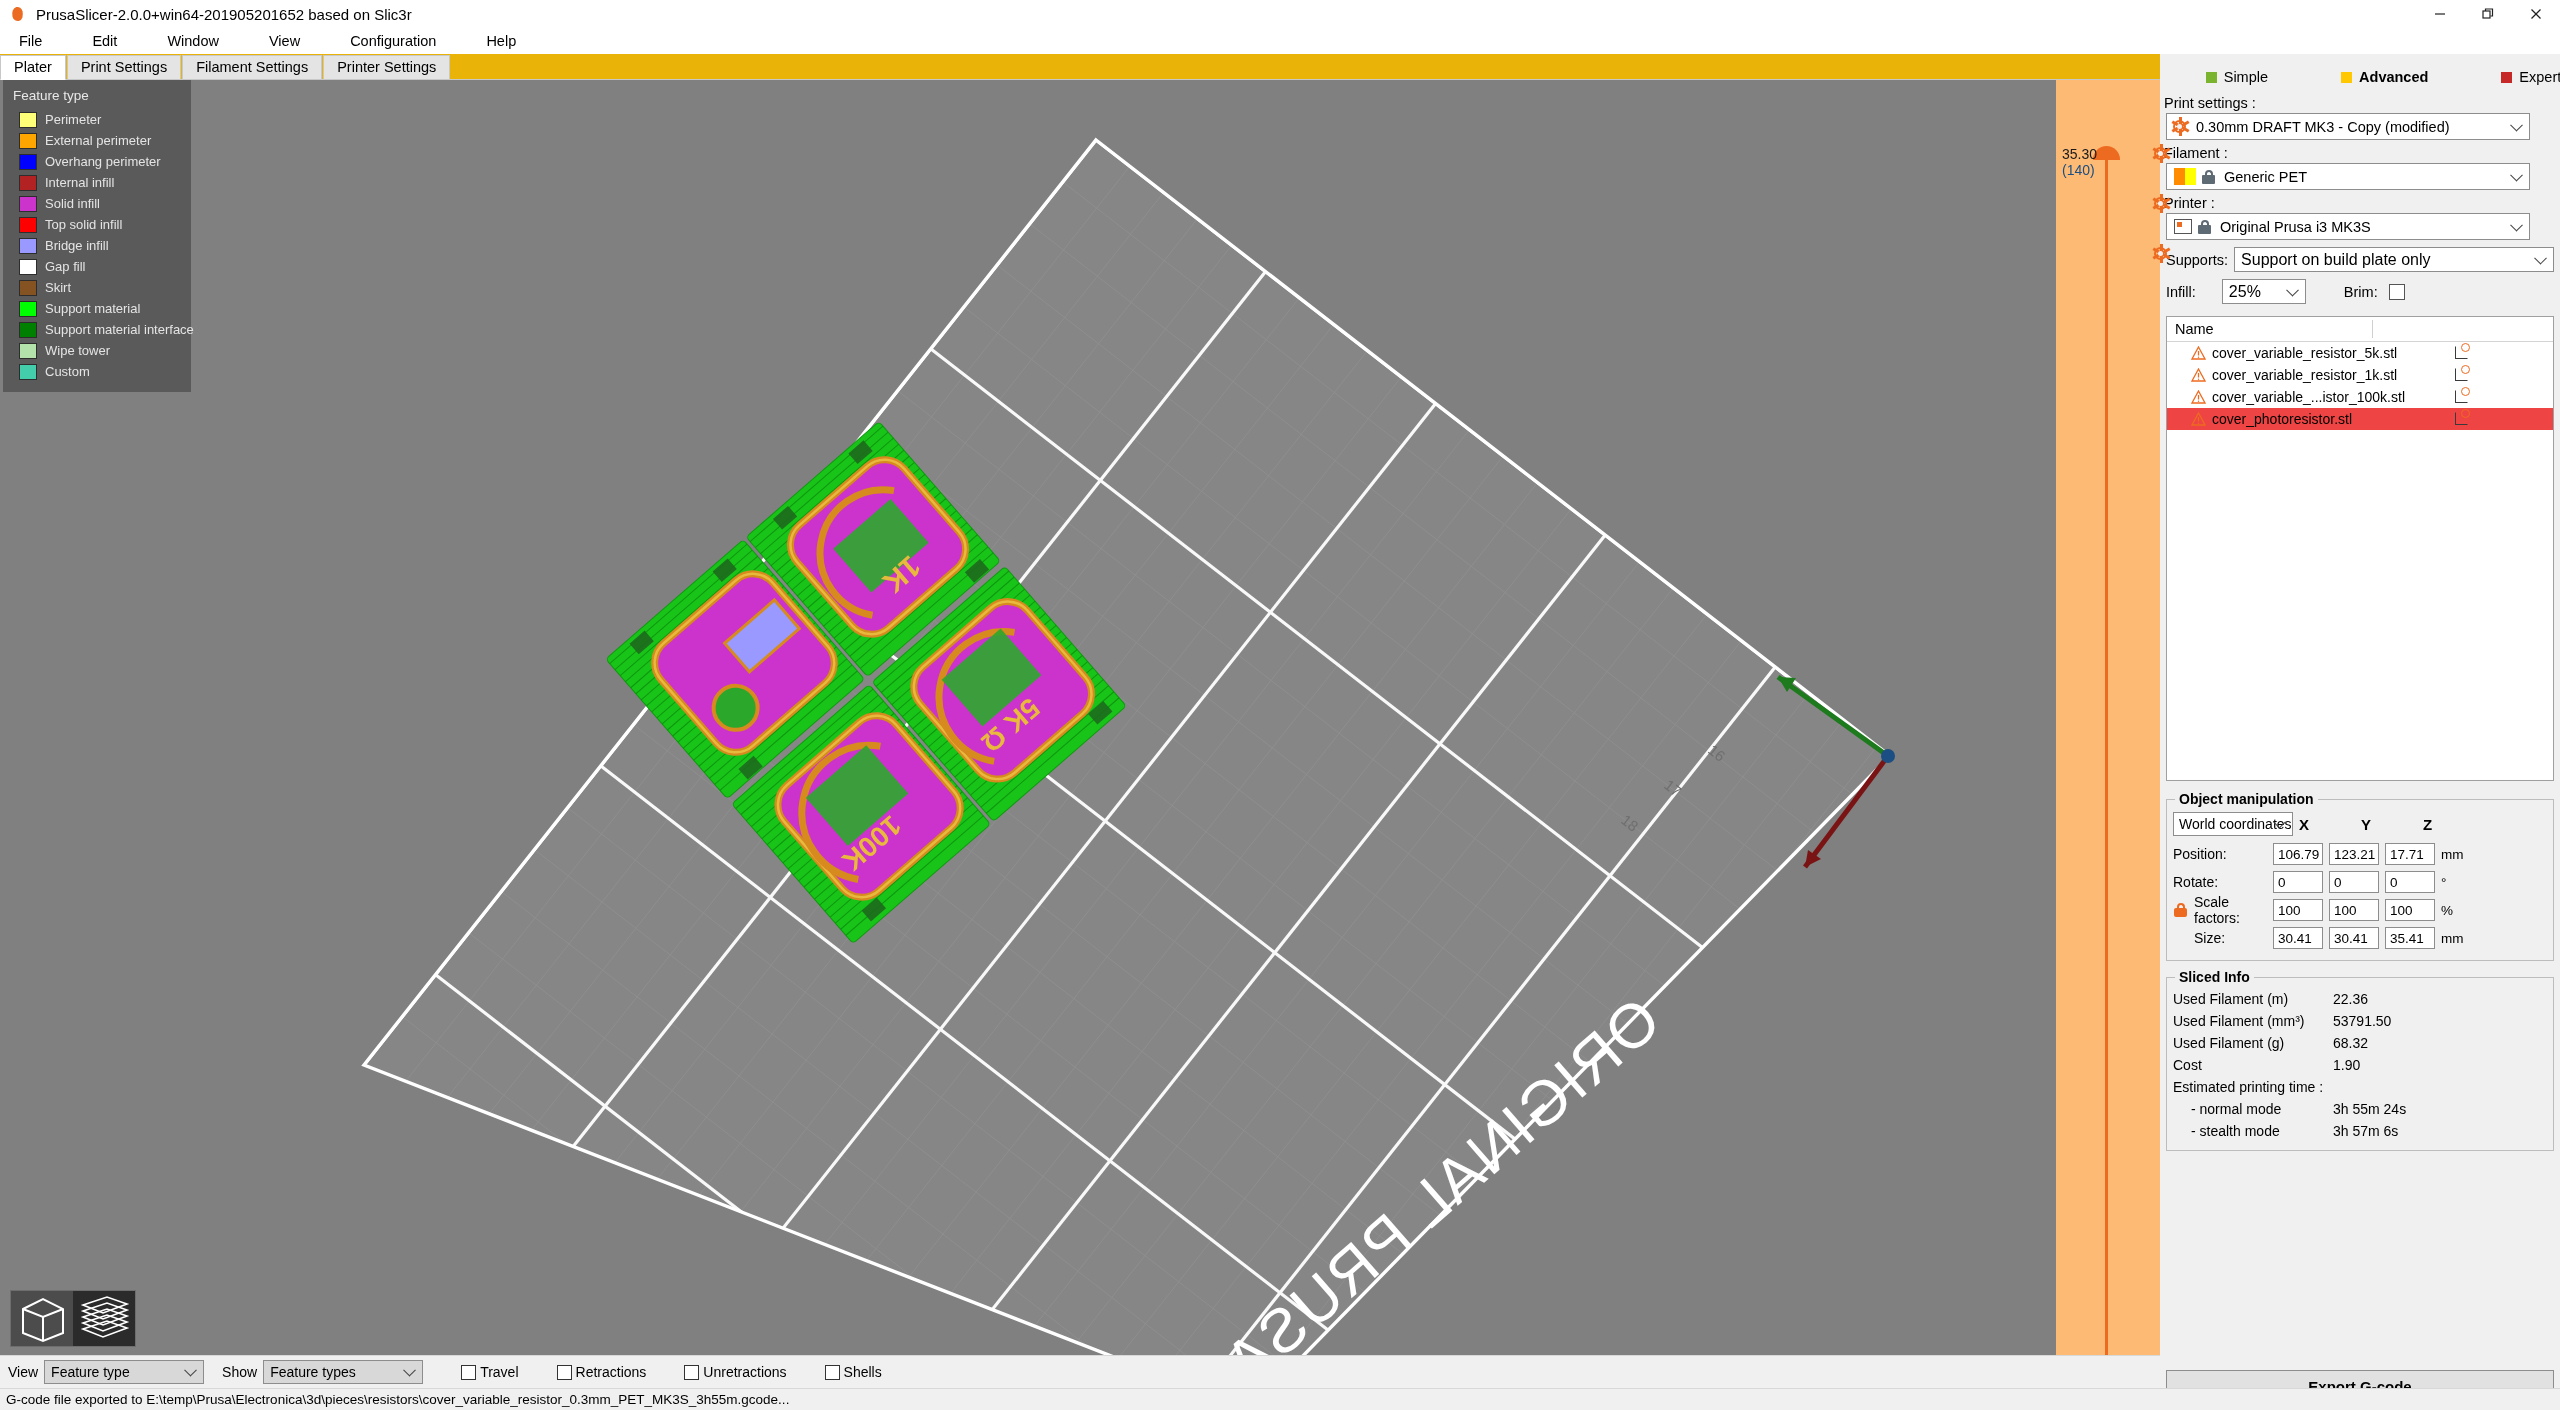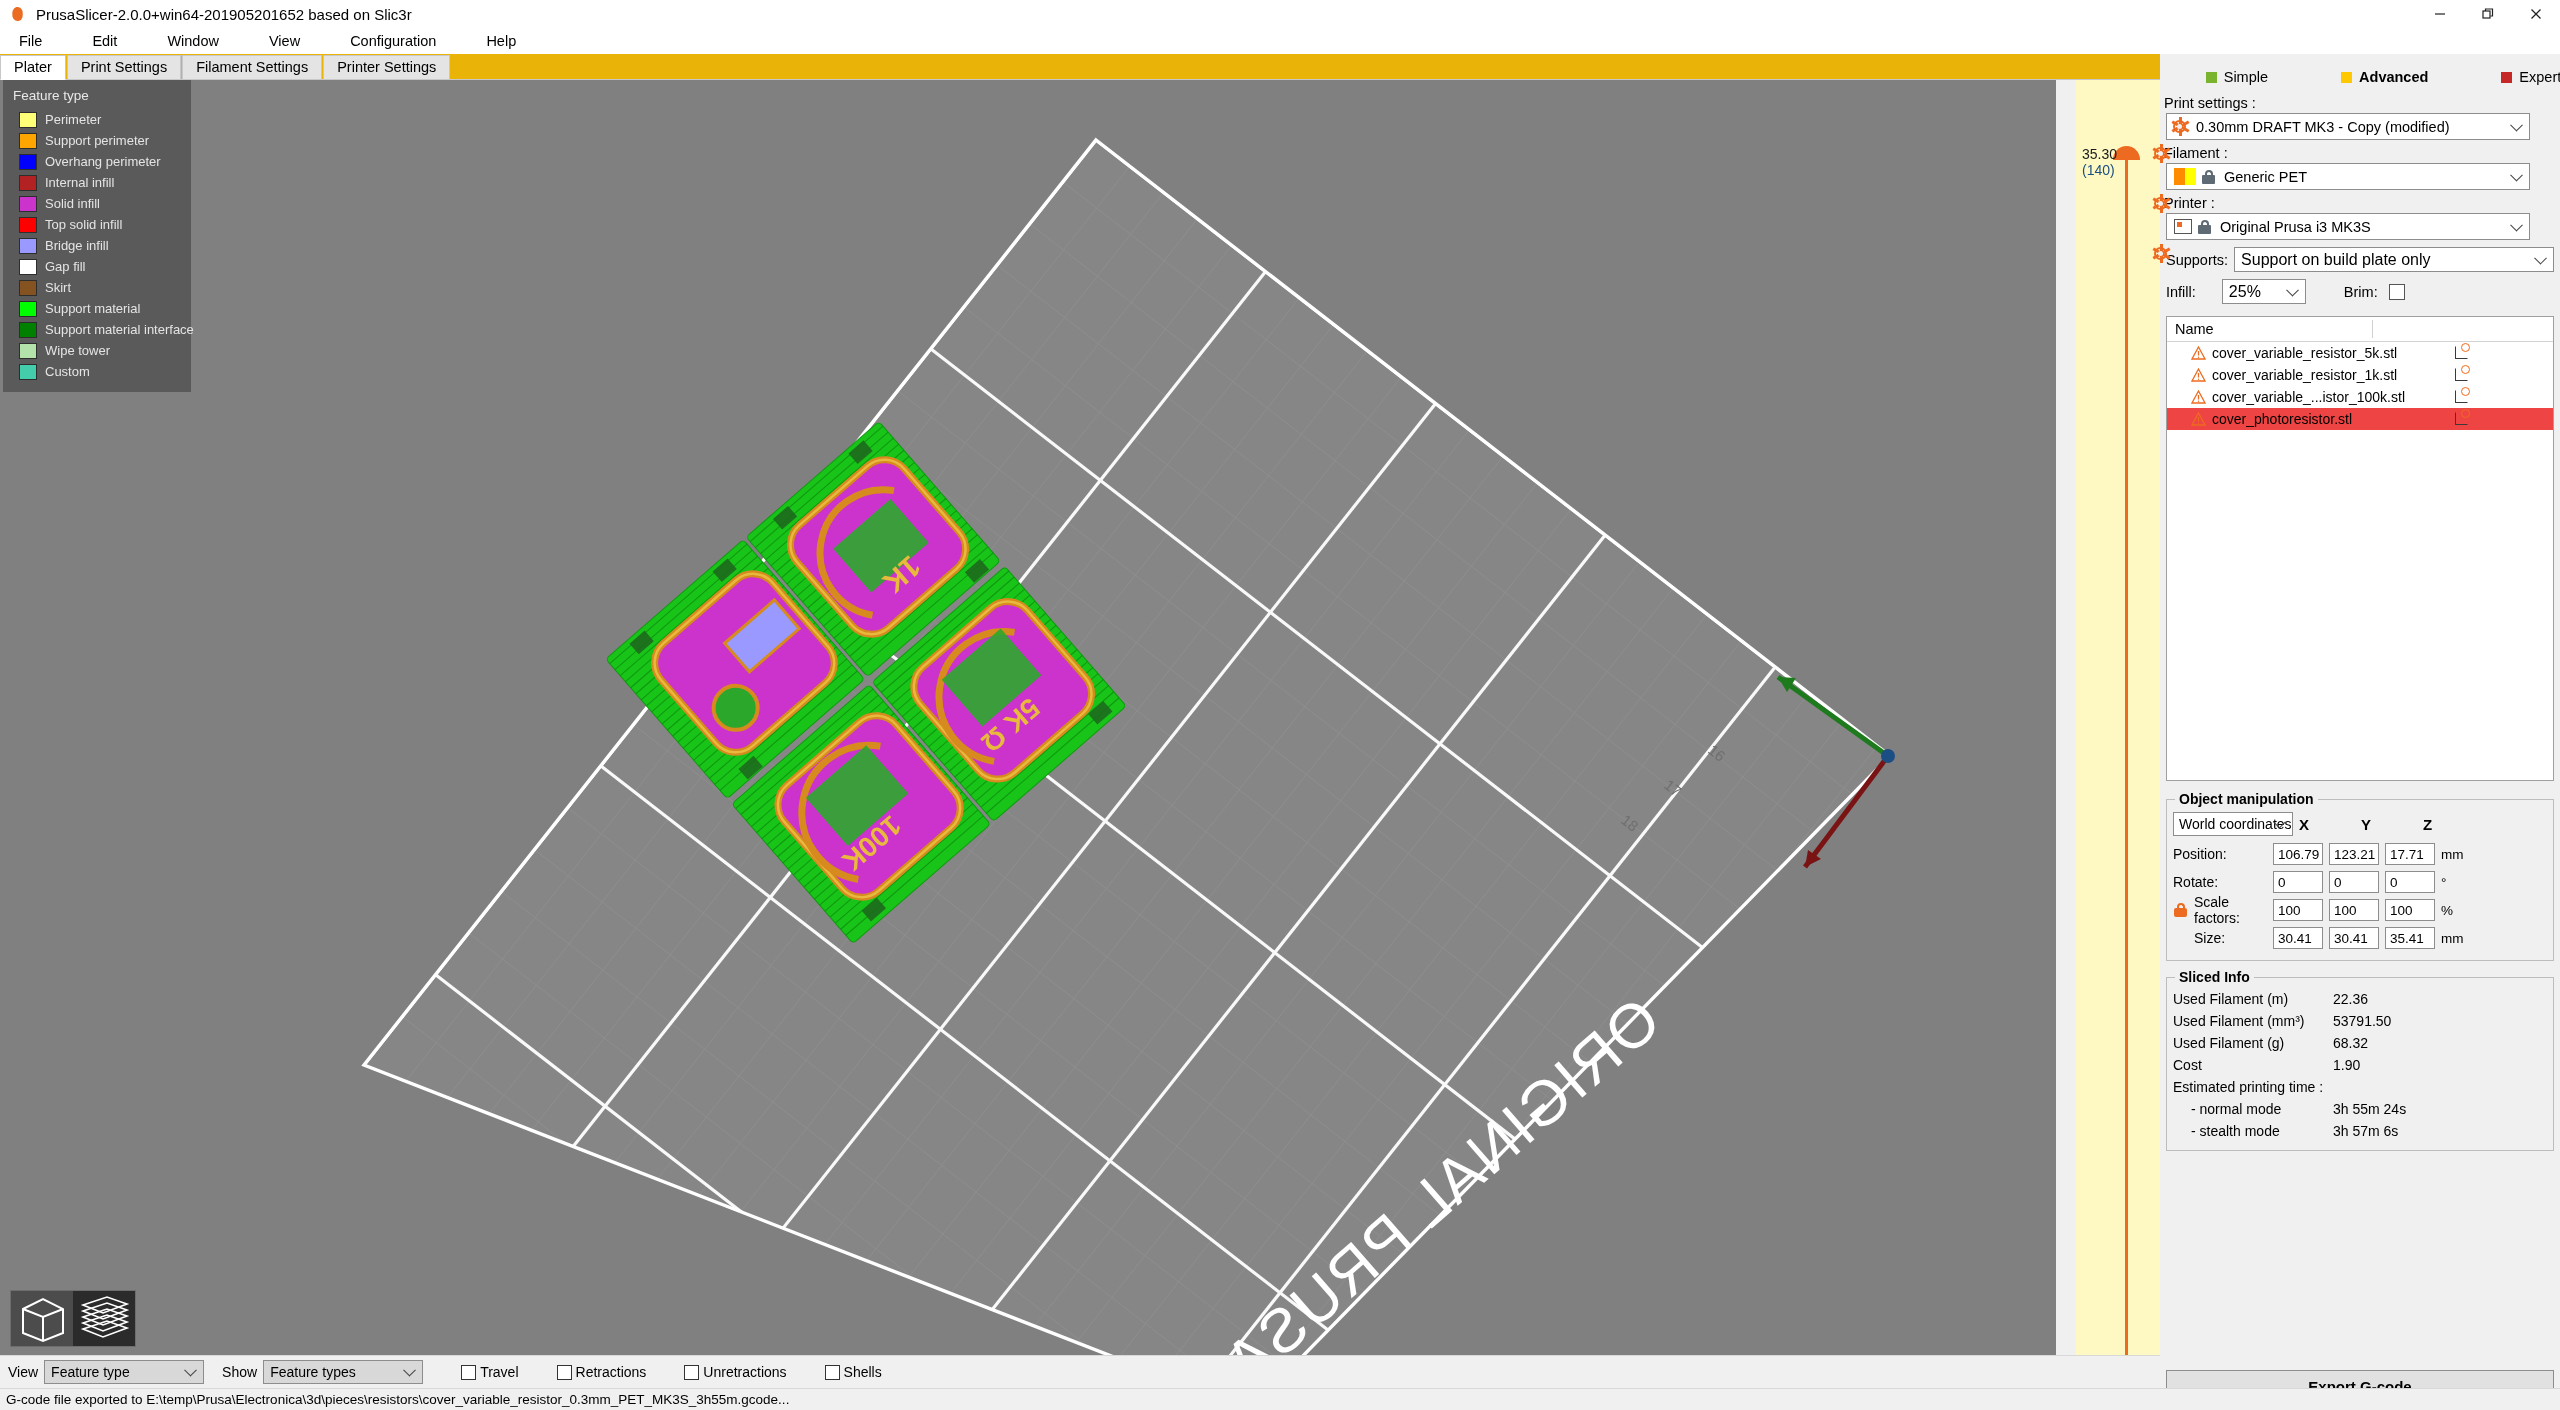--- a/index.html
+++ b/index.html
@@ -84,22 +84,21 @@
   #view-toggles {
     position: absolute; left: 10px; bottom: 8px; z-index: 20;
     display: flex; background: #4c4c4c; border: 1px solid #6e6e6e;
   }
   .vt { width: 62px; height: 55px; position: relative; }
   .vt.active { background: #2b2b2b; }
 
   
   #layerslider {
     position: absolute; left: 2056px; top: 80px; width: 104px; height: 1275px;
-    background: #fef9c3;
-    margin-left: 20px;
+    background: #fdba74;
   }
   #slider-track {
     position: absolute; left: 49px; top: 78px; width: 3px; height: 1250px;
     background: #ed6b21;
   }
   .slider-knob-top {
     position: absolute; left: 37px; top: 66px; width: 27px; height: 14px;
     background: #ed6b21; border-radius: 14px 14px 0 0;
   }
   .slider-knob-bot {
@@ -614,21 +613,21 @@
   </div>
 
   <div id="legend">
     <div id="legend-title">Feature type</div>
     <div class="legend-row">
       <span class="legend-swatch" style="background:#FFFF78"></span>
       <span class="legend-label">Perimeter</span>
     </div>
     <div class="legend-row">
       <span class="legend-swatch" style="background:#FFA500"></span>
-      <span class="legend-label">Support perimeter</span>
+      <span class="legend-label">External perimeter</span>
     </div>
     <div class="legend-row">
       <span class="legend-swatch" style="background:#0000FF"></span>
       <span class="legend-label">Overhang perimeter</span>
     </div>
     <div class="legend-row">
       <span class="legend-swatch" style="background:#B22222"></span>
       <span class="legend-label">Internal infill</span>
     </div>
     <div class="legend-row">

